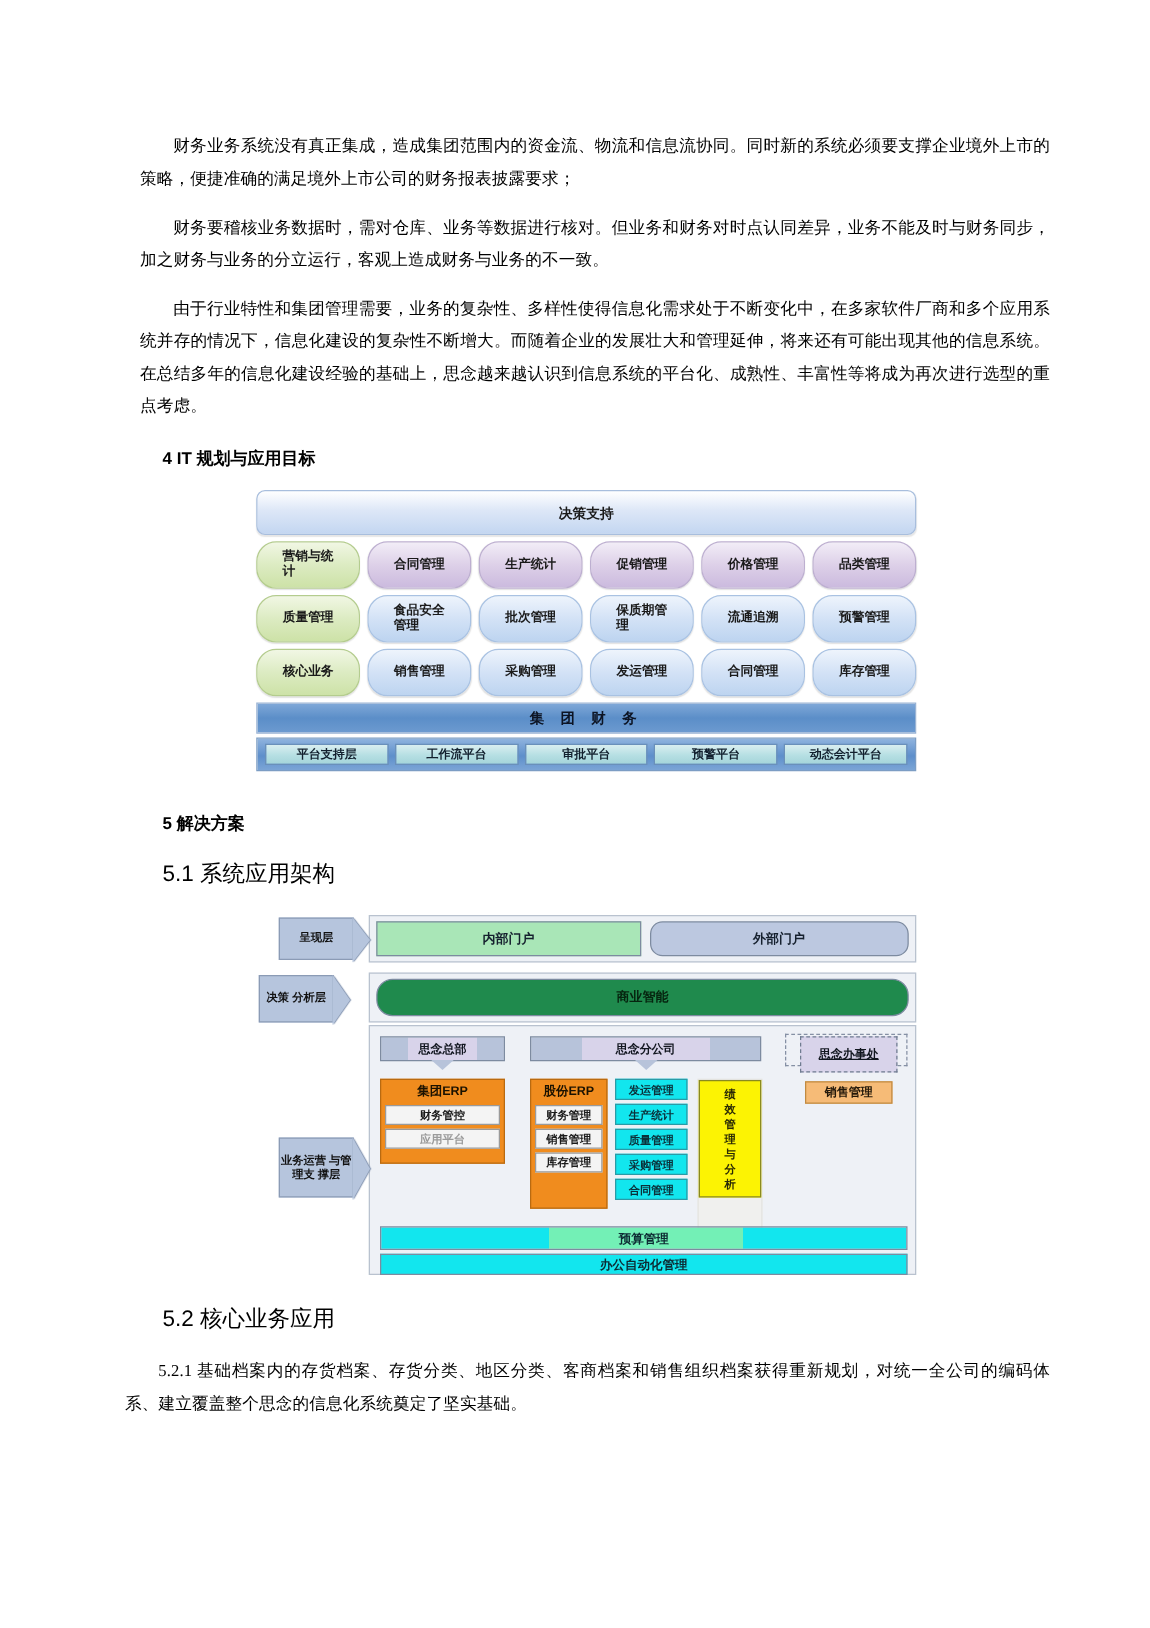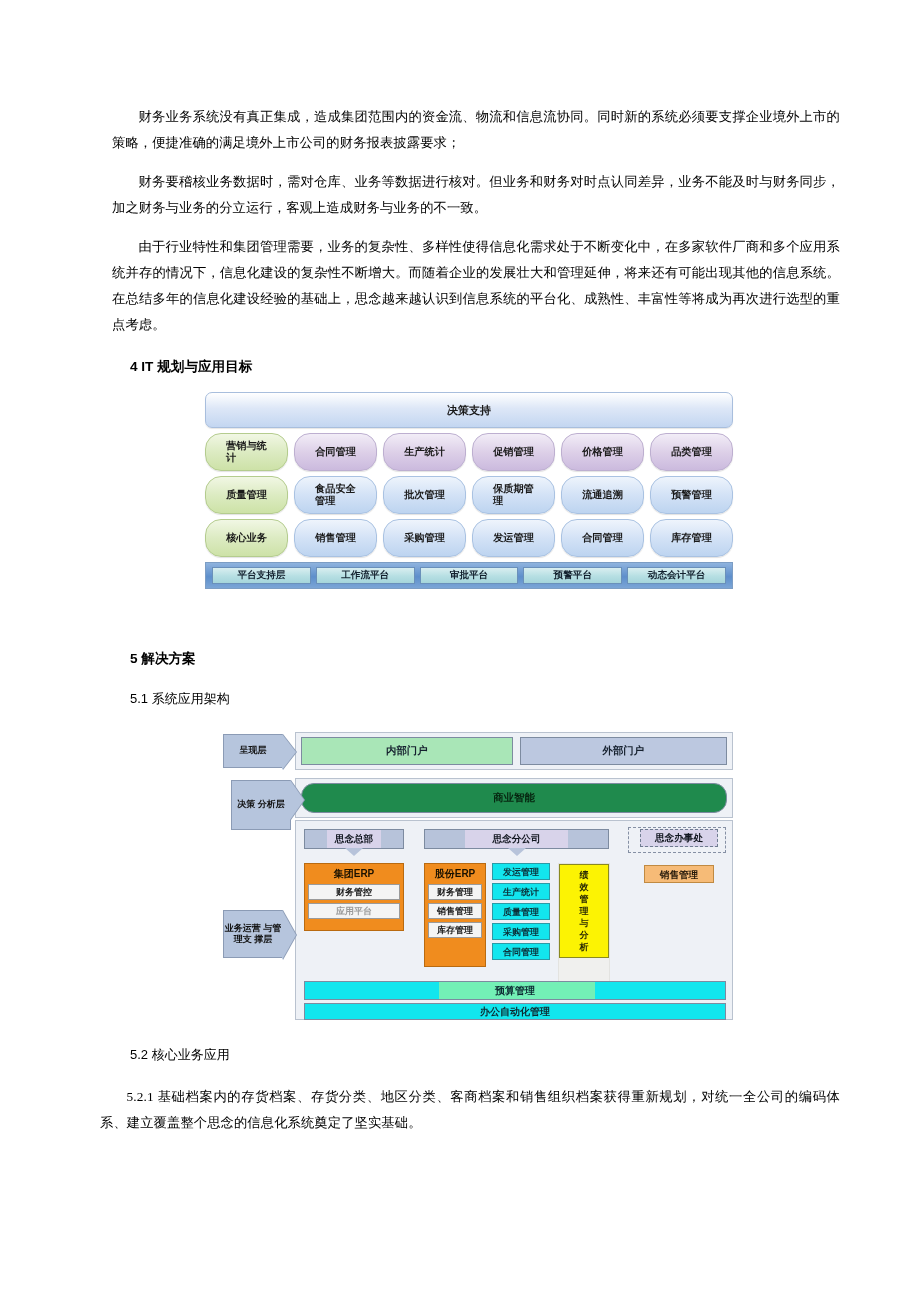--- a/index.html
+++ b/index.html
@@ -25,21 +25,21 @@
   }
   h3.heading {
     margin: 18px 0 14px 30px;
     font-size: 13.6px;
     font-weight: bold;
     font-family: "Liberation Sans", sans-serif;
     line-height: 22px;
   }
   h4.subheading {
     margin: 16px 0 14px 30px;
-    font-size: 13px;
+    font-size: 18px;
     font-weight: normal;
     font-family: "Liberation Sans", sans-serif;
     line-height: 22px;
   }
 
   
   .diagram1 {
     position: absolute;
     left: 205px;
     top: 392px;
@@ -278,20 +278,21 @@
       <div class="d1-row">
         <div class="d1-cell c-green">核心业务</div>
         <div class="d1-cell c-blue">销售管理</div>
         <div class="d1-cell c-blue">采购管理</div>
         <div class="d1-cell c-blue">发运管理</div>
         <div class="d1-cell c-blue">合同管理</div>
         <div class="d1-cell c-blue">库存管理</div>
       </div>
     </div>
 
+    <div class="d1-finance">集 团 财 务</div>
 
     <div class="d1-platform">
       <div class="d1-plat-cell">平台支持层</div>
       <div class="d1-plat-cell">工作流平台</div>
       <div class="d1-plat-cell">审批平台</div>
       <div class="d1-plat-cell">预警平台</div>
       <div class="d1-plat-cell">动态会计平台</div>
     </div>
   </div>
 
@@ -299,25 +300,25 @@
   <h4 class="subheading" style="position:absolute; left:130px; top:688px; margin:0;">5.1 系统应用架构</h4>
 
   <div class="diagram2">
 
     <div class="lbl-arrow" style="left: 18px; top: 6px; width: 60px; height: 34px; --h: 34px;">
       <span>呈现层</span>
     </div>
     <div class="d2-panel" style="left:90px; top:4px; width:438px; height:38px;">
       <div class="d2-inner-row">
         <div class="bar bar-green-light" style="flex:1.02;">内部门户</div>
-        <div class="bar bar-bluegray" style="flex:1;">外部门户</div>
-      </div>
-    </div>
-
-    <div class="lbl-arrow" style="left: 26px; top: 52px; width: 60px; height: 50px; --h: 38px;">
+        <div class="bar bar-bluegray" style="flex:1;border-radius:10px;">外部门户</div>
+      </div>
+    </div>
+
+    <div class="lbl-arrow" style="left: 2px; top: 52px; width: 60px; height: 38px; --h: 38px;">
       <span style="white-space:pre-line">决策 分析层</span>
     </div>
     <div class="d2-panel" style="left:90px; top:50px; width:438px; height:40px;">
       <div class="d2-inner-row">
         <div class="bar bar-green-dark" style="flex:1;border-radius:13px;">商业智能</div>
       </div>
     </div>
 
     <div class="lbl-arrow" style="left: 18px; top: 182px; width: 60px; height: 48px; --h: 48px;">
       <span style="white-space:pre-line">业务运营 与管理支 撑层</span>
@@ -327,21 +328,21 @@
 
       <div class="grp-hdr" style="left:8px; top:8px; width:100px; height:20px;">
         <span>思念总部</span>
         <span class="hdr-notch"></span>
       </div>
       <div class="grp-hdr" style="left:128px; top:8px; width:185px; height:20px;">
         <span>思念分公司</span>
         <span class="hdr-notch"></span>
       </div>
       <div class="grp-hdr-outer-dash" style="left:332px; top:6px; width:98px; height:26px;"></div>
-      <div class="grp-hdr dashed" style="left:344px; top:8px; width:78px; height:18px;">
+      <div class="grp-hdr dashed" style="left:344px; top:8px; width:78px; height:29px;text-decoration:underline;">
         <span>思念办事处</span>
       </div>
 
       <div class="erp-box" style="left:8px; top:42px; width:100px; height:68px;">
         <div class="erp-title">集团ERP</div>
         <div class="erp-item">财务管控</div>
         <div class="erp-item muted">应用平台</div>
       </div>
 
       <div class="erp-box" style="left:128px; top:42px; width:62px; height:104px;">

